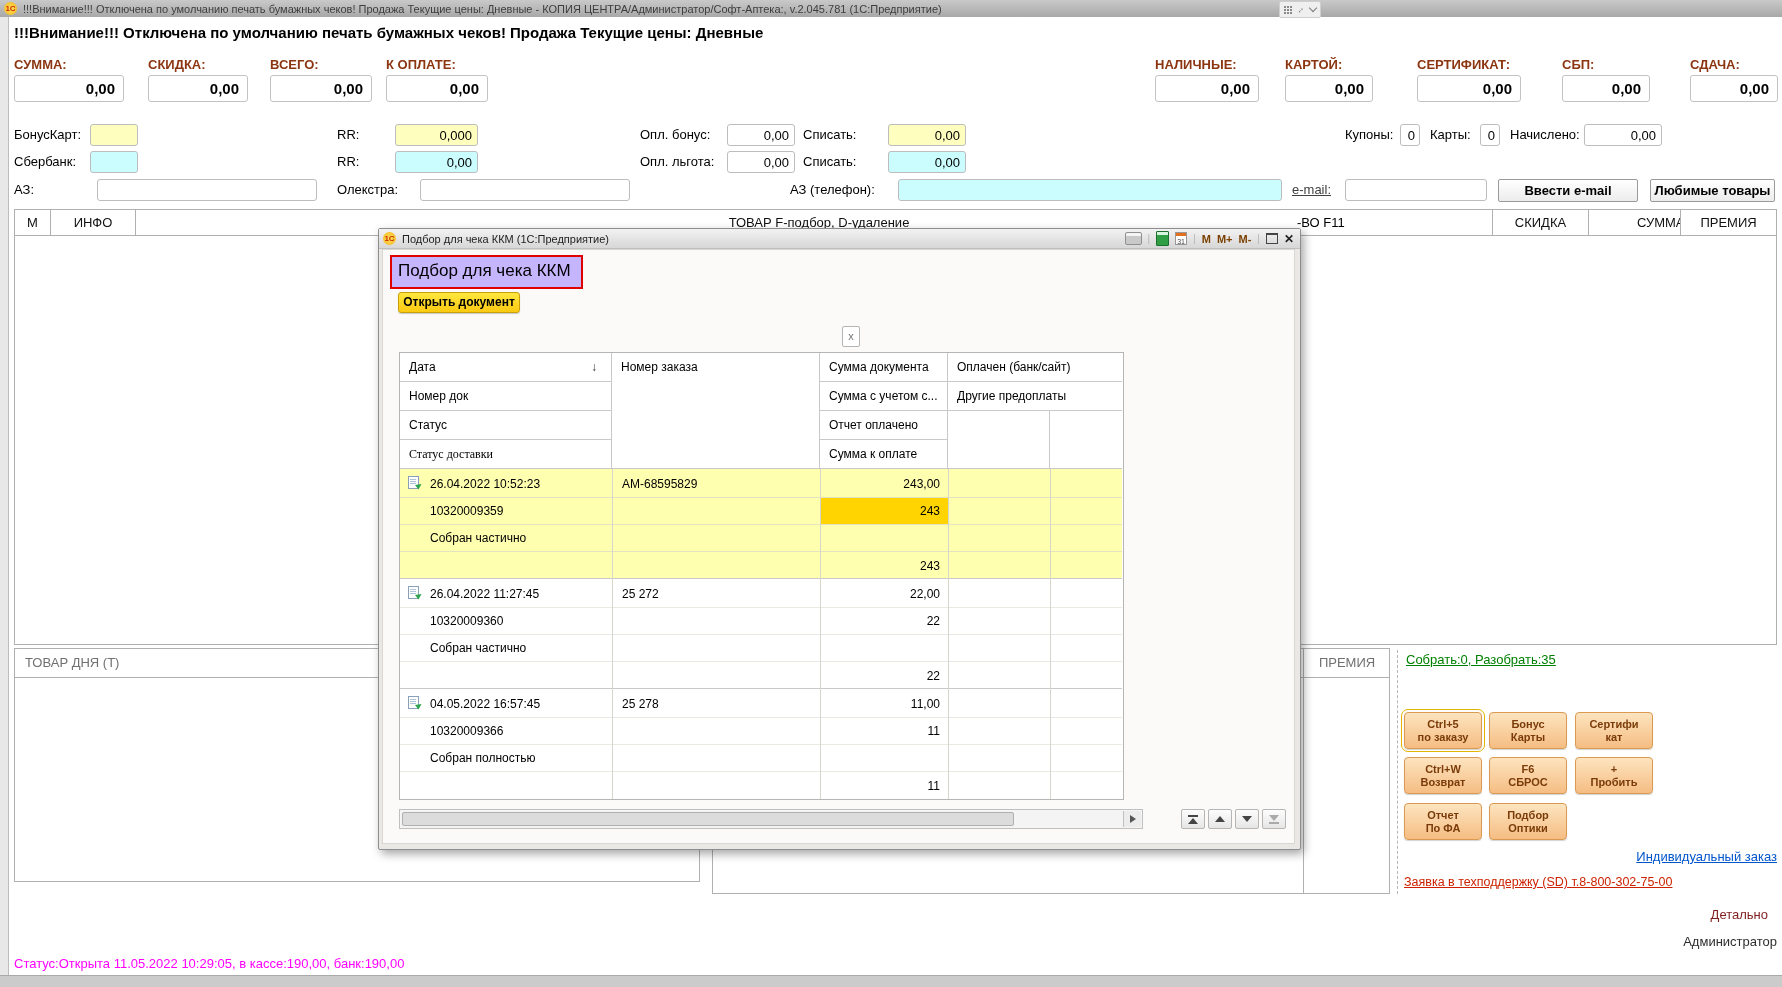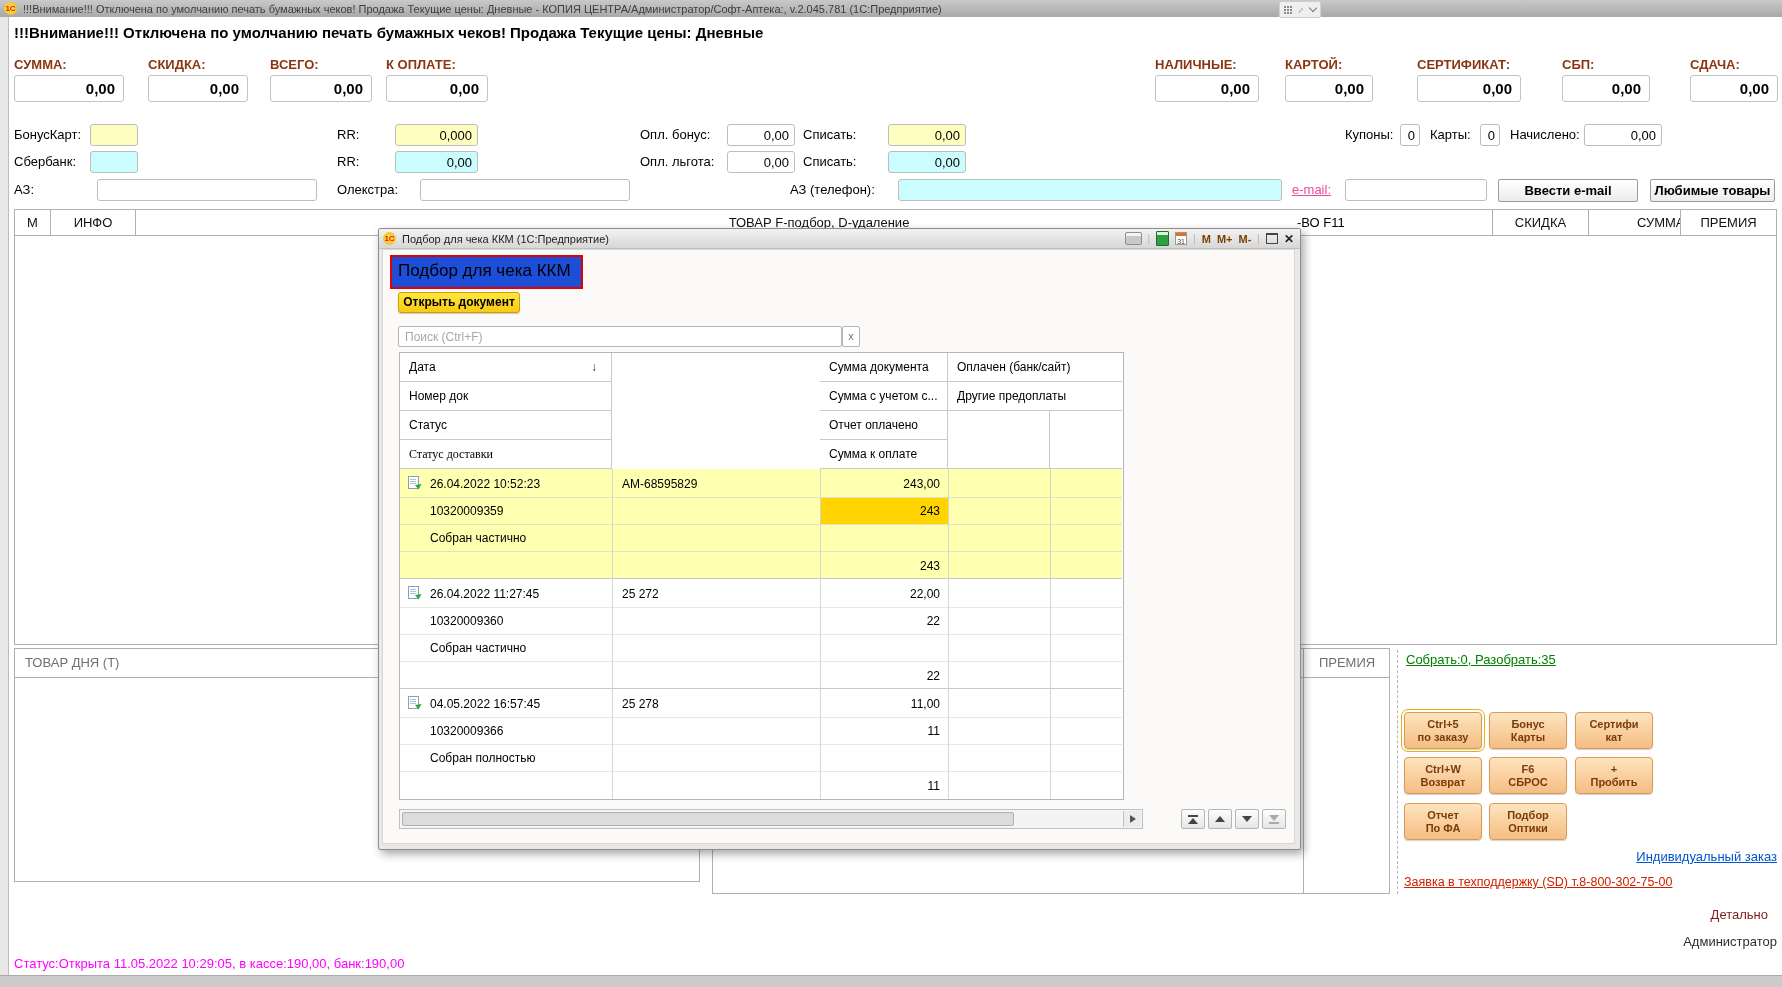--- a/index.html
+++ b/index.html
@@ -30,21 +30,21 @@
   .tfield{top:75px;height:27px;border:1px solid #c3c3c3;border-radius:3px;background:#fff;
     font-size:15px;font-weight:bold;text-align:right;line-height:25px;padding-right:8px;box-sizing:border-box;}
   
   .flabel{font-size:13px;height:22px;line-height:22px;}
   .fld{height:22px;border:1px solid #bdbdbd;border-radius:3px;background:#fff;box-sizing:border-box;
     font-size:13px;line-height:21px;}
   .fld.num{text-align:right;padding-right:5px;}
   .fld.ctr{text-align:right;padding-right:4px;}
   .yellow{background:#feffbe;}
   .cyan{background:#cbfdfe;}
-  .gray-label{color:#ec4899;text-decoration:underline;}
+  .gray-label{color:#404040;text-decoration:underline;}
   .wbtn{height:23px;border:1px solid #9a9a9a;border-radius:2px;background:linear-gradient(#ffffff,#ececec);
     font-size:13px;font-weight:bold;text-align:center;line-height:21px;box-sizing:border-box;cursor:default;}
   
   .mth{top:209px;height:27px;background:#fff;border:1px solid #b0b0b0;box-sizing:border-box;
     font-size:13px;line-height:25px;text-align:center;color:#111;}
   .mth.left{text-align:center;padding-left:10px;}
   .mtbody{left:14px;top:236px;width:1763px;height:409px;border-left:1px solid #b0b0b0;
     border-right:1px solid #b0b0b0;border-bottom:1px solid #b0b0b0;background:#fff;box-sizing:border-box;}
   
   .panel{border:1px solid #b0b0b0;background:#fff;box-sizing:border-box;}
@@ -70,21 +70,21 @@
   .tsep{color:#b5b5b5;font-size:10px;}
   .memo{font-size:11px;font-weight:bold;color:#7b3f00;}
   .ic-print{width:15px;height:11px;background:linear-gradient(#f4f4f4 0 3px,#c9c9c9 3px);border:1px solid #8f8f8f;border-radius:2px;}
   .ic-calc{width:11px;height:13px;background:#2f9e44;border:1px solid #1d6f2e;border-radius:1px;
     box-shadow:inset 0 3px 0 #d7f5dd;}
   .ic-cal{width:12px;height:13px;background:#fff;border:1px solid #999;box-sizing:border-box;
     font-size:7px;line-height:12px;text-align:center;color:#444;box-shadow:inset 0 3px 0 #e07020;padding-top:3px;}
   .ic-max{width:10px;height:8px;border:1px solid #444;border-top:2px solid #444;}
   .ic-close{font-size:12px;color:#222;font-weight:bold;line-height:12px;}
   .dlg-body{left:3px;top:20px;width:913px;height:595px;background:#fbfaf8;border:1px solid #d8d7d2;box-sizing:border-box;}
-  .dlg-heading{left:11px;top:26px;border:2px solid #e00000;padding:4px 10px 6px 6px;font-size:17px;background:#1d4ed8;}
+  .dlg-heading{left:11px;top:26px;border:2px solid #e00000;padding:4px 10px 6px 6px;font-size:17px;background:#c4b5fd;}
   .open-btn{left:19px;top:63px;width:122px;height:21px;background:linear-gradient(#ffe73e,#fbc912);
     border:1px solid #c9a00a;border-radius:3px;font-size:12px;font-weight:bold;text-align:center;
     line-height:19px;box-sizing:border-box;box-shadow:0 1px 1px rgba(0,0,0,.2);}
   .search-input{left:19px;top:97px;width:444px;height:21px;border:1px solid #b5b5b5;border-radius:2px;
     font-size:12px;padding:0 6px;box-sizing:border-box;font-family:"Liberation Sans",sans-serif;color:#444;background:#fff;}
   .search-input::placeholder{color:#a8a8a8;}
   .search-clear{left:463px;top:97px;width:18px;height:21px;border:1px solid #b5b5b5;border-radius:2px;
     background:#fff;font-size:11px;color:#777;text-align:center;line-height:19px;box-sizing:border-box;}
   .grid{left:20px;top:123px;width:723px;height:446px;background:#fff;border:1px solid #b5b5b5;box-sizing:content-box;}
   .gc{position:absolute;box-sizing:border-box;border-right:1px solid #c9c9c9;border-bottom:1px solid #c9c9c9;
@@ -257,33 +257,33 @@
       <span class="memo">M+</span>
       <span class="memo">M-</span>
       <span class="tsep">|</span>
       <span class="ic-max"></span>
       <span class="ic-close">✕</span>
     </span>
   </div>
   <div class="abs dlg-body"></div>
   <div class="abs dlg-heading">Подбор для чека ККМ</div>
   <div class="abs open-btn">Открыть документ</div>
-  <input class="abs search-input" readonly="" placeholder="Поиск (Ctrl+F)" style="">
   <div class="abs search-clear">x</div>
 
   <div class="abs grid">
 
     <div class="gc" style="left:0;top:0;width:212px;height:29px;">
       <span>Дата</span>
       <span class="sort-arrow">↓</span>
     </div>
     <div class="gc" style="left:0;top:29px;width:212px;height:29px;">Номер док</div>
     <div class="gc" style="left:0;top:58px;width:212px;height:29px;">Статус</div>
     <div class="gc" style="left:0;top:87px;width:212px;height:29px;font-family:Liberation Serif, serif;">Статус доставки</div>
 
+    <div class="gc" style="left:212px;top:0;width:208px;height:116px;">Номер заказа</div>
 
     <div class="gc" style="left:420px;top:0;width:128px;height:29px;">Сумма документа</div>
     <div class="gc" style="left:420px;top:29px;width:128px;height:29px;">Сумма с учетом с...</div>
     <div class="gc" style="left:420px;top:58px;width:128px;height:29px;">Отчет оплачено</div>
     <div class="gc" style="left:420px;top:87px;width:128px;height:29px;">Сумма к оплате</div>
 
     <div class="gc noR" style="left:548px;top:0;width:174px;height:29px;">Оплачен (банк/сайт)</div>
     <div class="gc noR" style="left:548px;top:29px;width:174px;height:29px;">Другие предоплаты</div>
     <div class="gc" style="left:548px;top:58px;width:102px;height:58px;"></div>
     <div class="gc noR" style="left:650px;top:58px;width:72px;height:58px;"></div>

